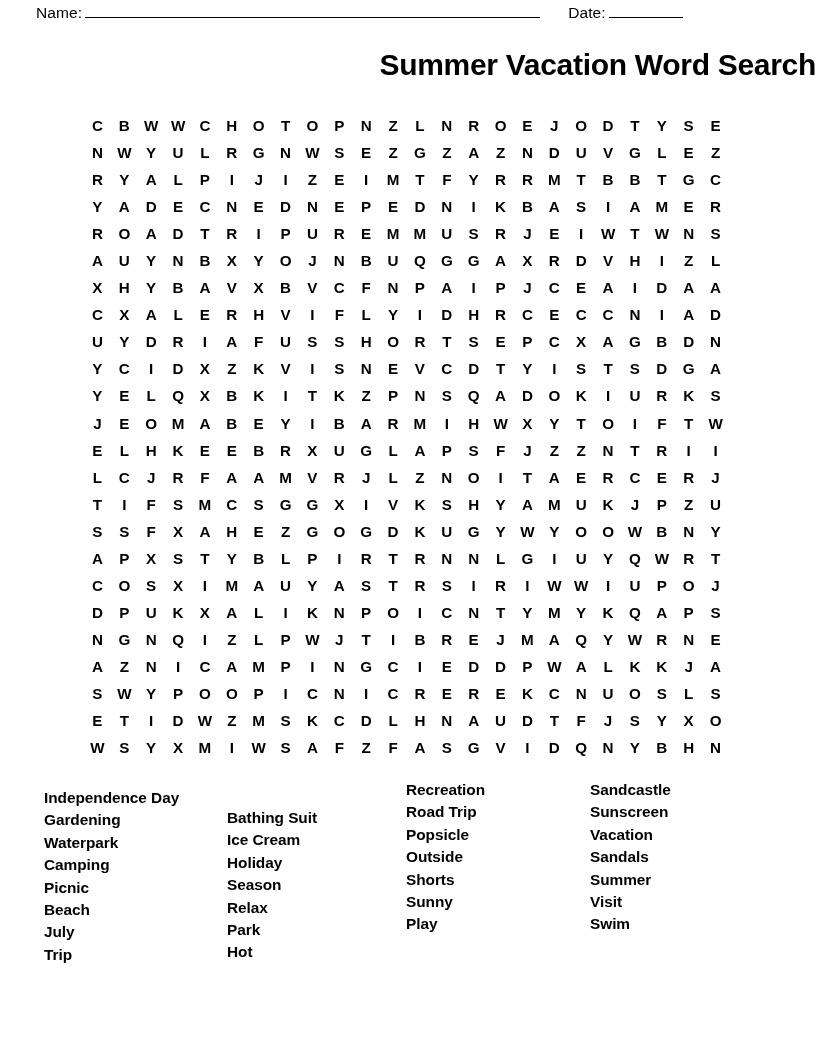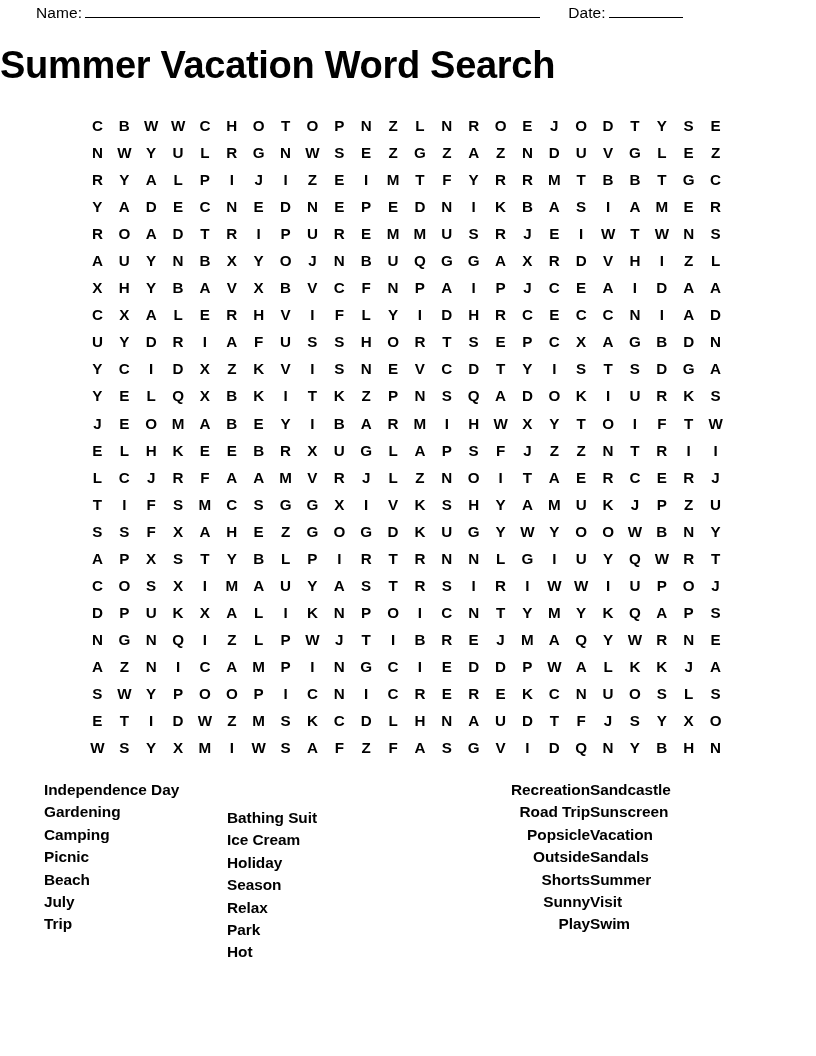--- a/index.html
+++ b/index.html
@@ -47,22 +47,22 @@
   .rule-name { width: 455px; }
   .rule-date { width: 74px; }
   .field-date { margin-left: 28px; }
 
   
   .puzzle-title {
     position: absolute;
     top: 42px;
     left: 0;
     width: 816px;
-    text-align: left;
-    font-size: 38px;
+    text-align: right;
+    font-size: 30px;
     font-weight: bold;
     letter-spacing: -0.3px;
     line-height: 46px;
     white-space: nowrap;
   }
 
   
   .grid {
     position: absolute;
     top: 112px;
@@ -90,23 +90,23 @@
     position: absolute;
     top: 779px;
     left: 44px;
     width: 720px;
     display: flex;
   }
   .word-col {
     display: flex;
     flex-direction: column;
   }
-  .word-col-0 { width: 183px; }
+  .word-col-0 { width: 183px; margin-top: 8px; }
   .word-col-1 { width: 179px; margin-top: 28px; }
-  .word-col-2 { width: 184px; align-items: flex-end; }
+  .word-col-2 { width: 184px; }
   .word-col-3 { width: 174px; }
   .word-item {
     font-size: 15.4px;
     font-weight: bold;
     line-height: 22.4px;
     height: 22.4px;
     white-space: nowrap;
     letter-spacing: -0.05px;
   }
 </style>
@@ -750,20 +750,21 @@
       <span class="cell">B</span>
       <span class="cell">H</span>
       <span class="cell">N</span>
     </div>
   </div>
 
 <div class="word-list">
     <div class="word-col word-col-0">
       <div class="word-item">Independence Day</div>
       <div class="word-item">Gardening</div>
+      <div class="word-item">Waterpark</div>
       <div class="word-item">Camping</div>
       <div class="word-item">Picnic</div>
       <div class="word-item">Beach</div>
       <div class="word-item">July</div>
       <div class="word-item">Trip</div>
     </div>
     <div class="word-col word-col-1">
       <div class="word-item">Bathing Suit</div>
       <div class="word-item">Ice Cream</div>
       <div class="word-item">Holiday</div>

